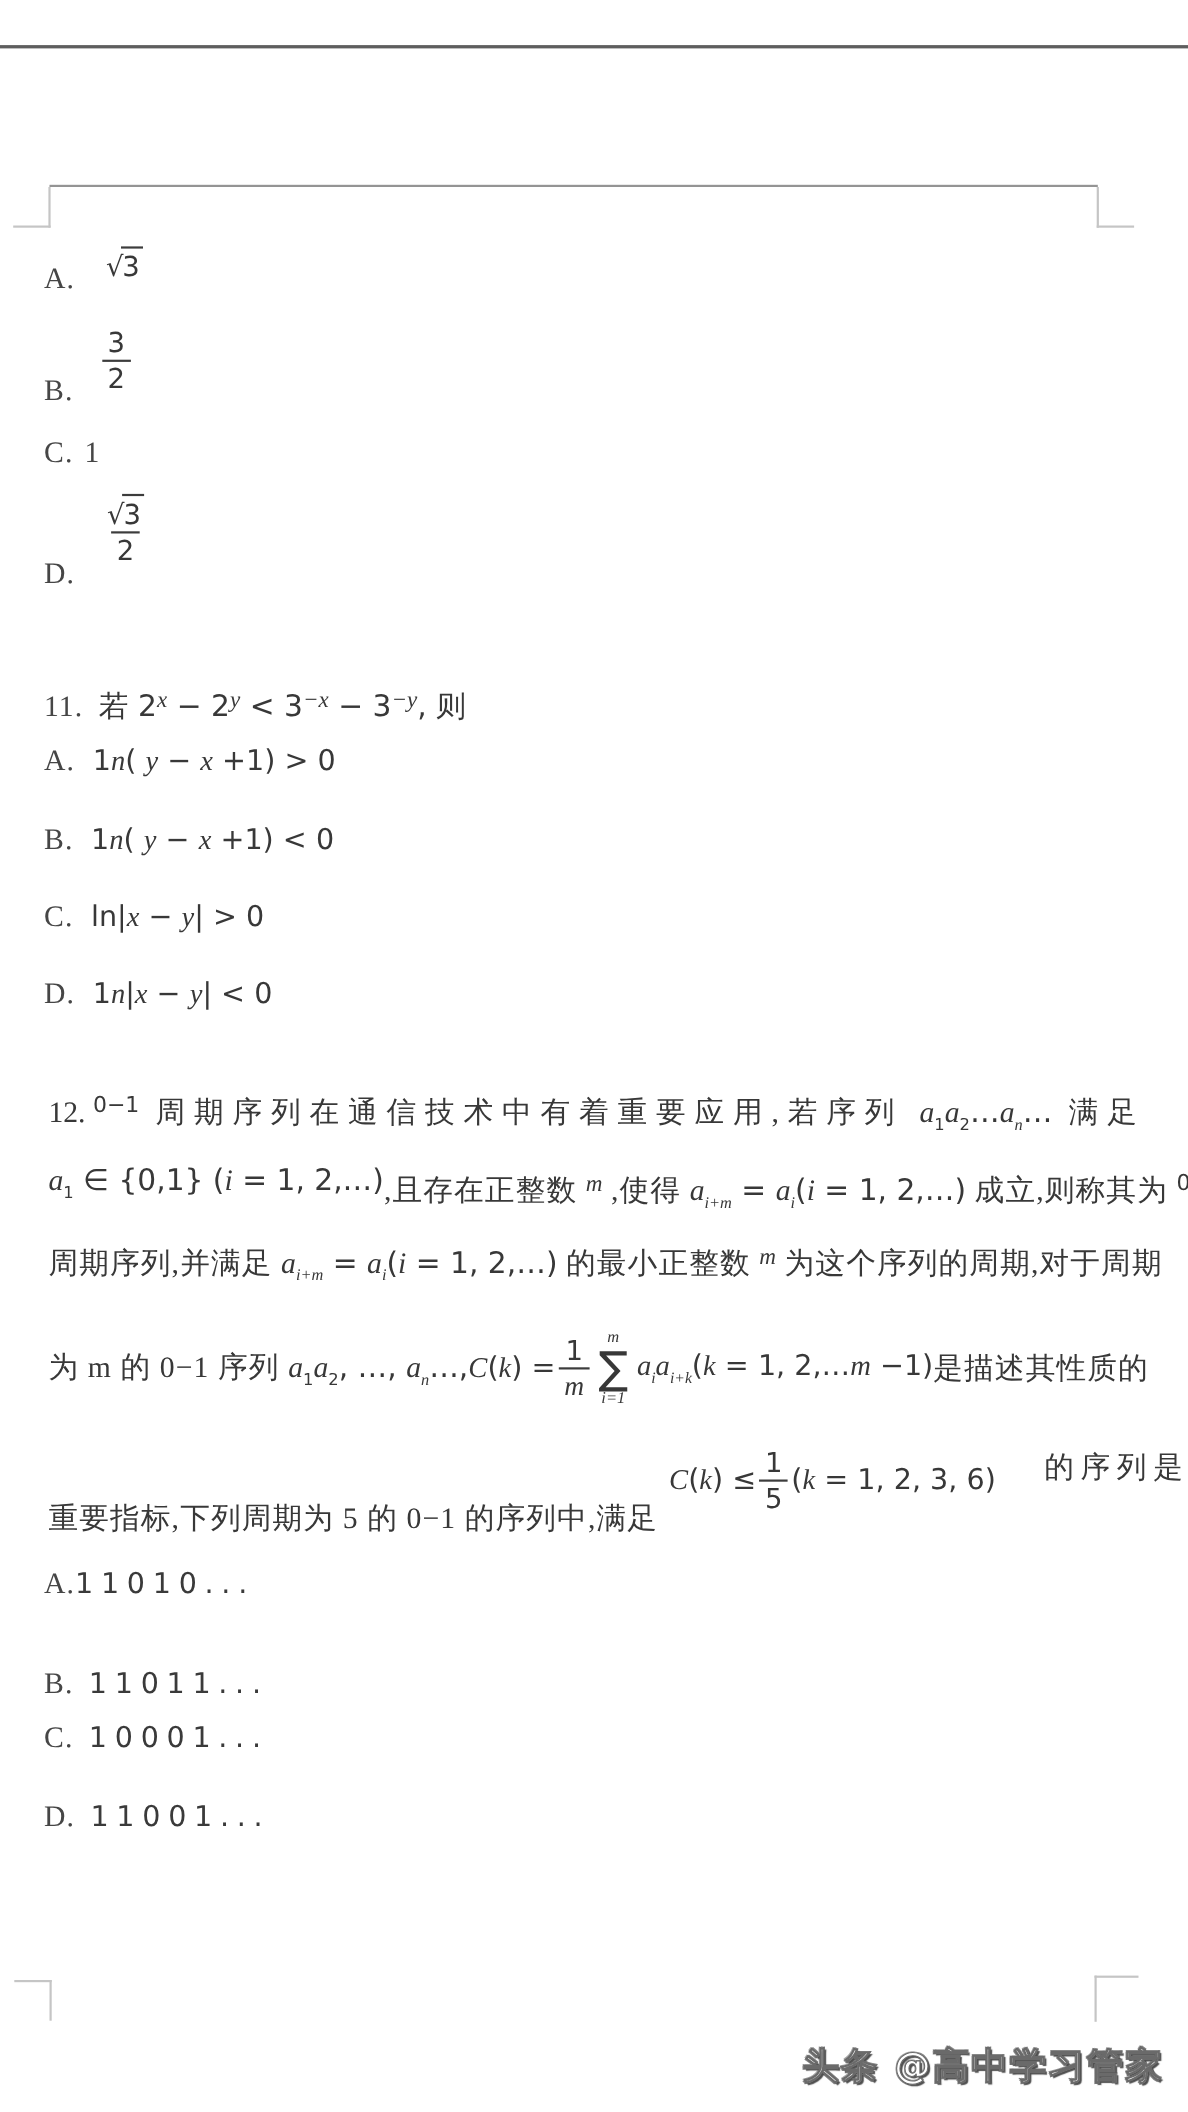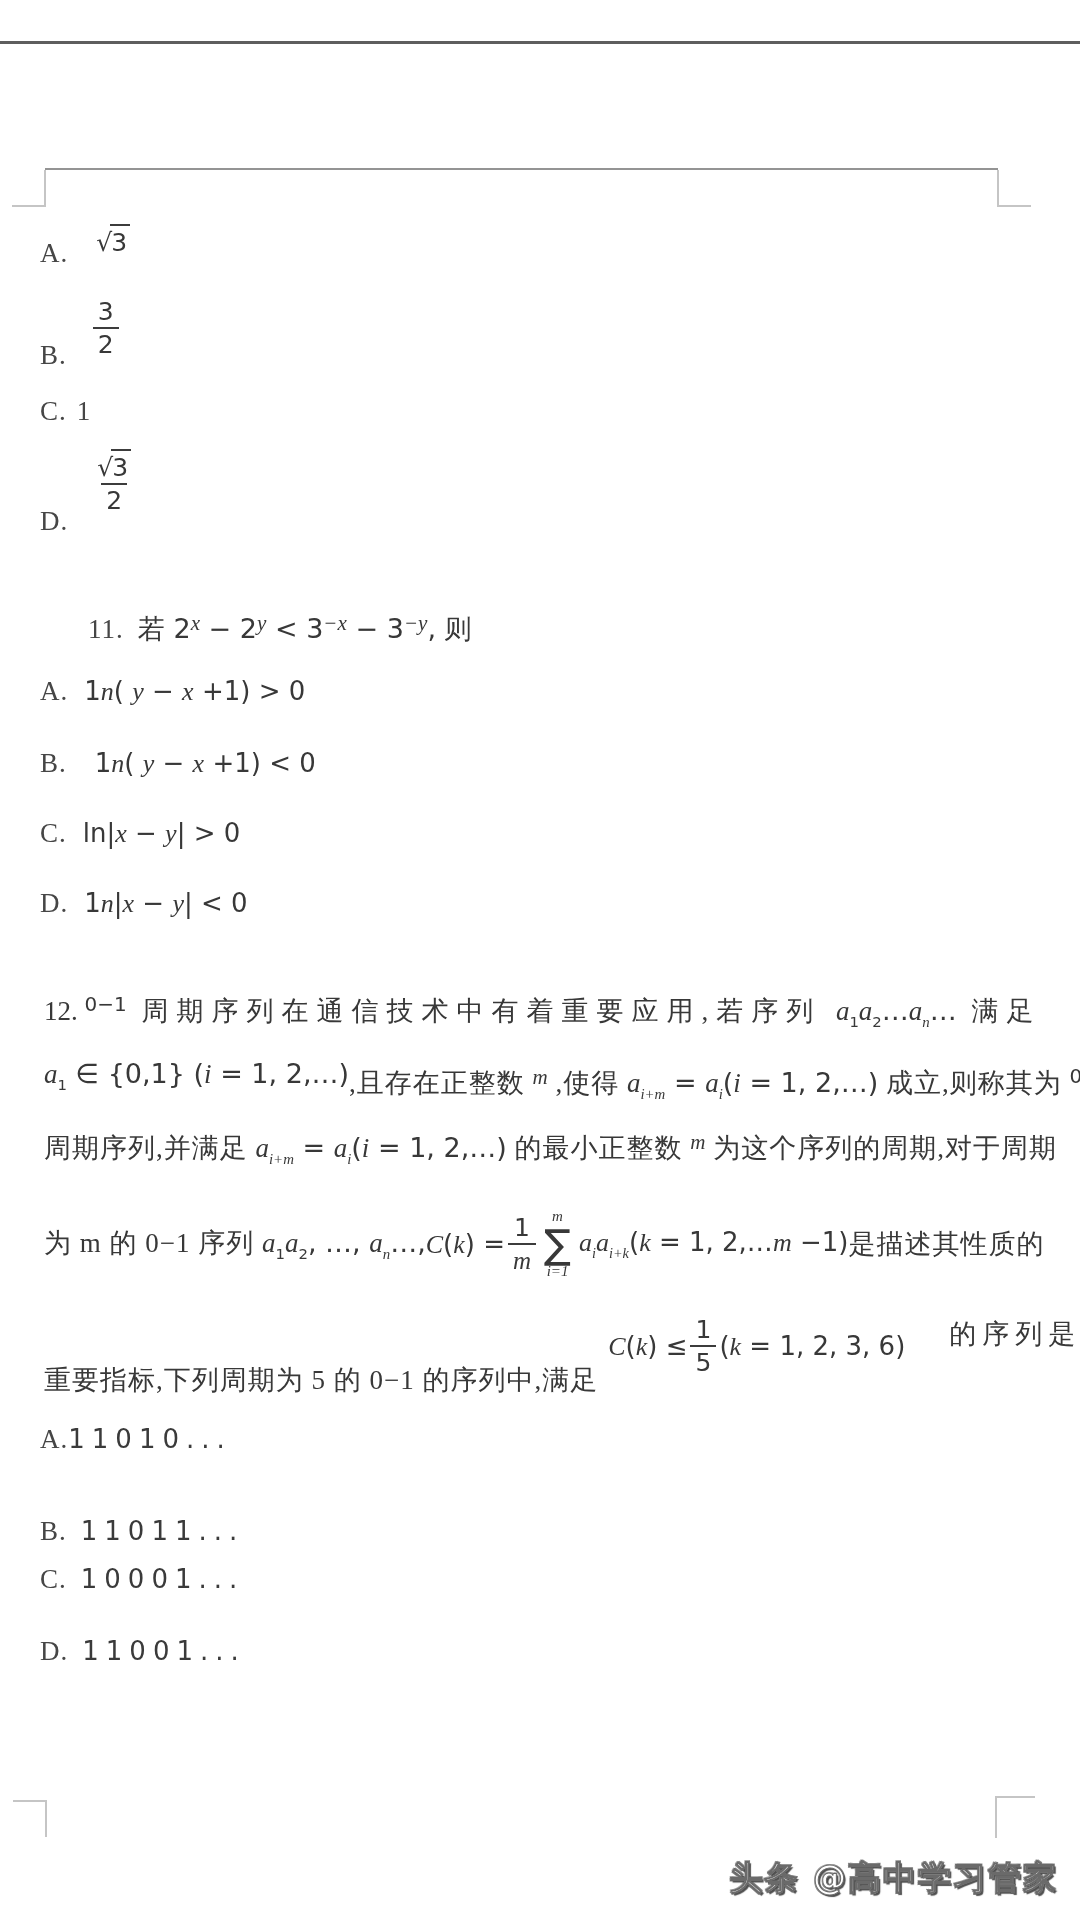--- a/index.html
+++ b/index.html
@@ -91,32 +91,32 @@
   </div>
 
   <div class="row-top" style="top:454px;">
     <span class="lbl" style="margin-top:52px;">D.</span>
     <span class="frac" style="margin-left:24px;">
       <span class="fnum"><span class="sqrt"><span class="sgn">√</span><span class="rad">3</span></span></span>
       <span class="fden">2</span>
     </span>
   </div>
 
-  <div class="row" style="top:611px;margin-left:48px;">
+  <div class="row" style="top:624px;">
     <span class="lbl">11.</span>
     <span class="mline" style="margin-left:14px;font-size:27px;"><span class="tk-c">若 </span><span class="tk-r">2</span><span class="tk-isup">x</span><span class="tk-r"> − </span><span class="tk-r">2</span><span class="tk-isup">y</span><span class="tk-r"> &lt; </span><span class="tk-r">3</span><span class="tk-isup">−x</span><span class="tk-r"> − </span><span class="tk-r">3</span><span class="tk-isup">−y</span><span class="tk-r">, </span><span class="tk-c">则</span></span>
   </div>
 
   <div class="row" style="top:676px;">
     <span class="lbl">A.</span>
     <span class="mline" style="margin-left:16px;"><span class="tk-r">1</span><span class="tk-i">n</span><span class="tk-r">( </span><span class="tk-i">y</span><span class="tk-r"> − </span><span class="tk-i">x</span><span class="tk-r"> +1) &gt; 0</span></span>
   </div>
   <div class="row" style="top:748px;">
     <span class="lbl">B.</span>
-    <span class="mline" style="margin-left:28px;"><span class="tk-r">1</span><span class="tk-i">n</span><span class="tk-r">( </span><span class="tk-i">y</span><span class="tk-r"> − </span><span class="tk-i">x</span><span class="tk-r"> +1) &lt; 0</span></span>
+    <span class="mline" style="margin-left:16px;"><span class="tk-r">1</span><span class="tk-i">n</span><span class="tk-r">( </span><span class="tk-i">y</span><span class="tk-r"> − </span><span class="tk-i">x</span><span class="tk-r"> +1) &lt; 0</span></span>
   </div>
   <div class="row" style="top:818px;">
     <span class="lbl">C.</span>
     <span class="mline" style="margin-left:16px;"><span class="tk-r">ln</span><span class="tk-r">|</span><span class="tk-i">x</span><span class="tk-r"> − </span><span class="tk-i">y</span><span class="tk-r">| &gt; 0</span></span>
   </div>
   <div class="row" style="top:888px;">
     <span class="lbl">D.</span>
     <span class="mline" style="margin-left:16px;"><span class="tk-r">1</span><span class="tk-i">n</span><span class="tk-r">|</span><span class="tk-i">x</span><span class="tk-r"> − </span><span class="tk-i">y</span><span class="tk-r">| &lt; 0</span></span>
   </div>
 

